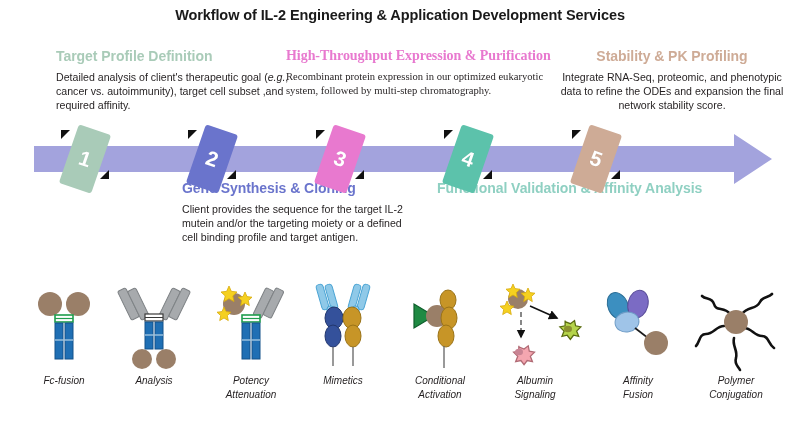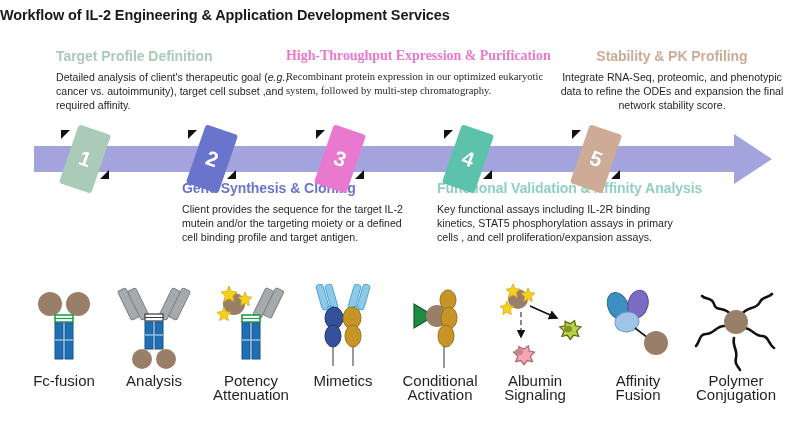--- a/index.html
+++ b/index.html
@@ -15,21 +15,21 @@
     font-family: "Liberation Sans", sans-serif;
     color: #231f20;
   }
 
   
   #page-title {
     position: absolute;
     top: 7px;
     left: 0;
     width: 800px;
-    text-align: left;
+    text-align: center;
     font-size: 14.5px;
     font-weight: bold;
     color: #1a1a1a;
     letter-spacing: -0.1px;
   }
 
   
   .step-text {
     position: absolute;
   }
@@ -109,23 +109,24 @@
     position: relative;
     width: 100px;
     height: 90px;
   }
   .icon-label {
     position: absolute;
     top: 92px;
     left: 0;
     width: 100px;
     text-align: center;
-    font-size: 15px;
+    font-size: 10px;
     line-height: 14px;
     color: #231f20;
+    font-style: italic;
   }
 </style>
 </head>
 <body>
 
 <div id="page-title">Workflow of IL-2 Engineering &amp; Application Development Services</div>
 
 <div id="arrow-band">
   <svg width="738" height="50" viewBox="0 0 738 50">
     <path d="M0,12 L700,12 L700,0 L738,25 L700,50 L700,38 L0,38 Z" fill="#a3a3dd"></path>
@@ -142,21 +143,20 @@
   <div class="step-body">Client provides the sequence for the target IL-2 mutein and/or the targeting moiety or a defined cell binding profile and target antigen.</div>
 </div>
 
 <div class="step-text" id="t3">
   <div class="step-head" style="color: rgb(232, 121, 207);">High-Throughput Expression &amp; Purification</div>
   <div class="step-body">Recombinant protein expression in our optimized eukaryotic system, followed by multi-step chromatography.</div>
 </div>
 
 <div class="step-text" id="t4">
   <div class="step-head" style="color: rgb(143, 208, 194);">Functional Validation &amp; Affinity Analysis</div>
-  <div class="step-body">Key functional assays including IL-2R binding kinetics, STAT5 phosphorylation assays in primary cells , and cell proliferation/expansion assays.</div>
 </div>
 
 <div class="step-text" id="t5">
   <div class="step-head" style="color: rgb(206, 171, 150);">Stability &amp; PK Profiling</div>
   <div class="step-body">Integrate RNA-Seq, proteomic, and phenotypic data to refine the ODEs and expansion the final network stability score.</div>
 </div>
 
 <div id="boxes">
     <div style="position: absolute; left: 68px; top: 128px; width: 34px; height: 62px;">
       <div class="fold tl" style="left: -7px; top: 2px;"></div>

